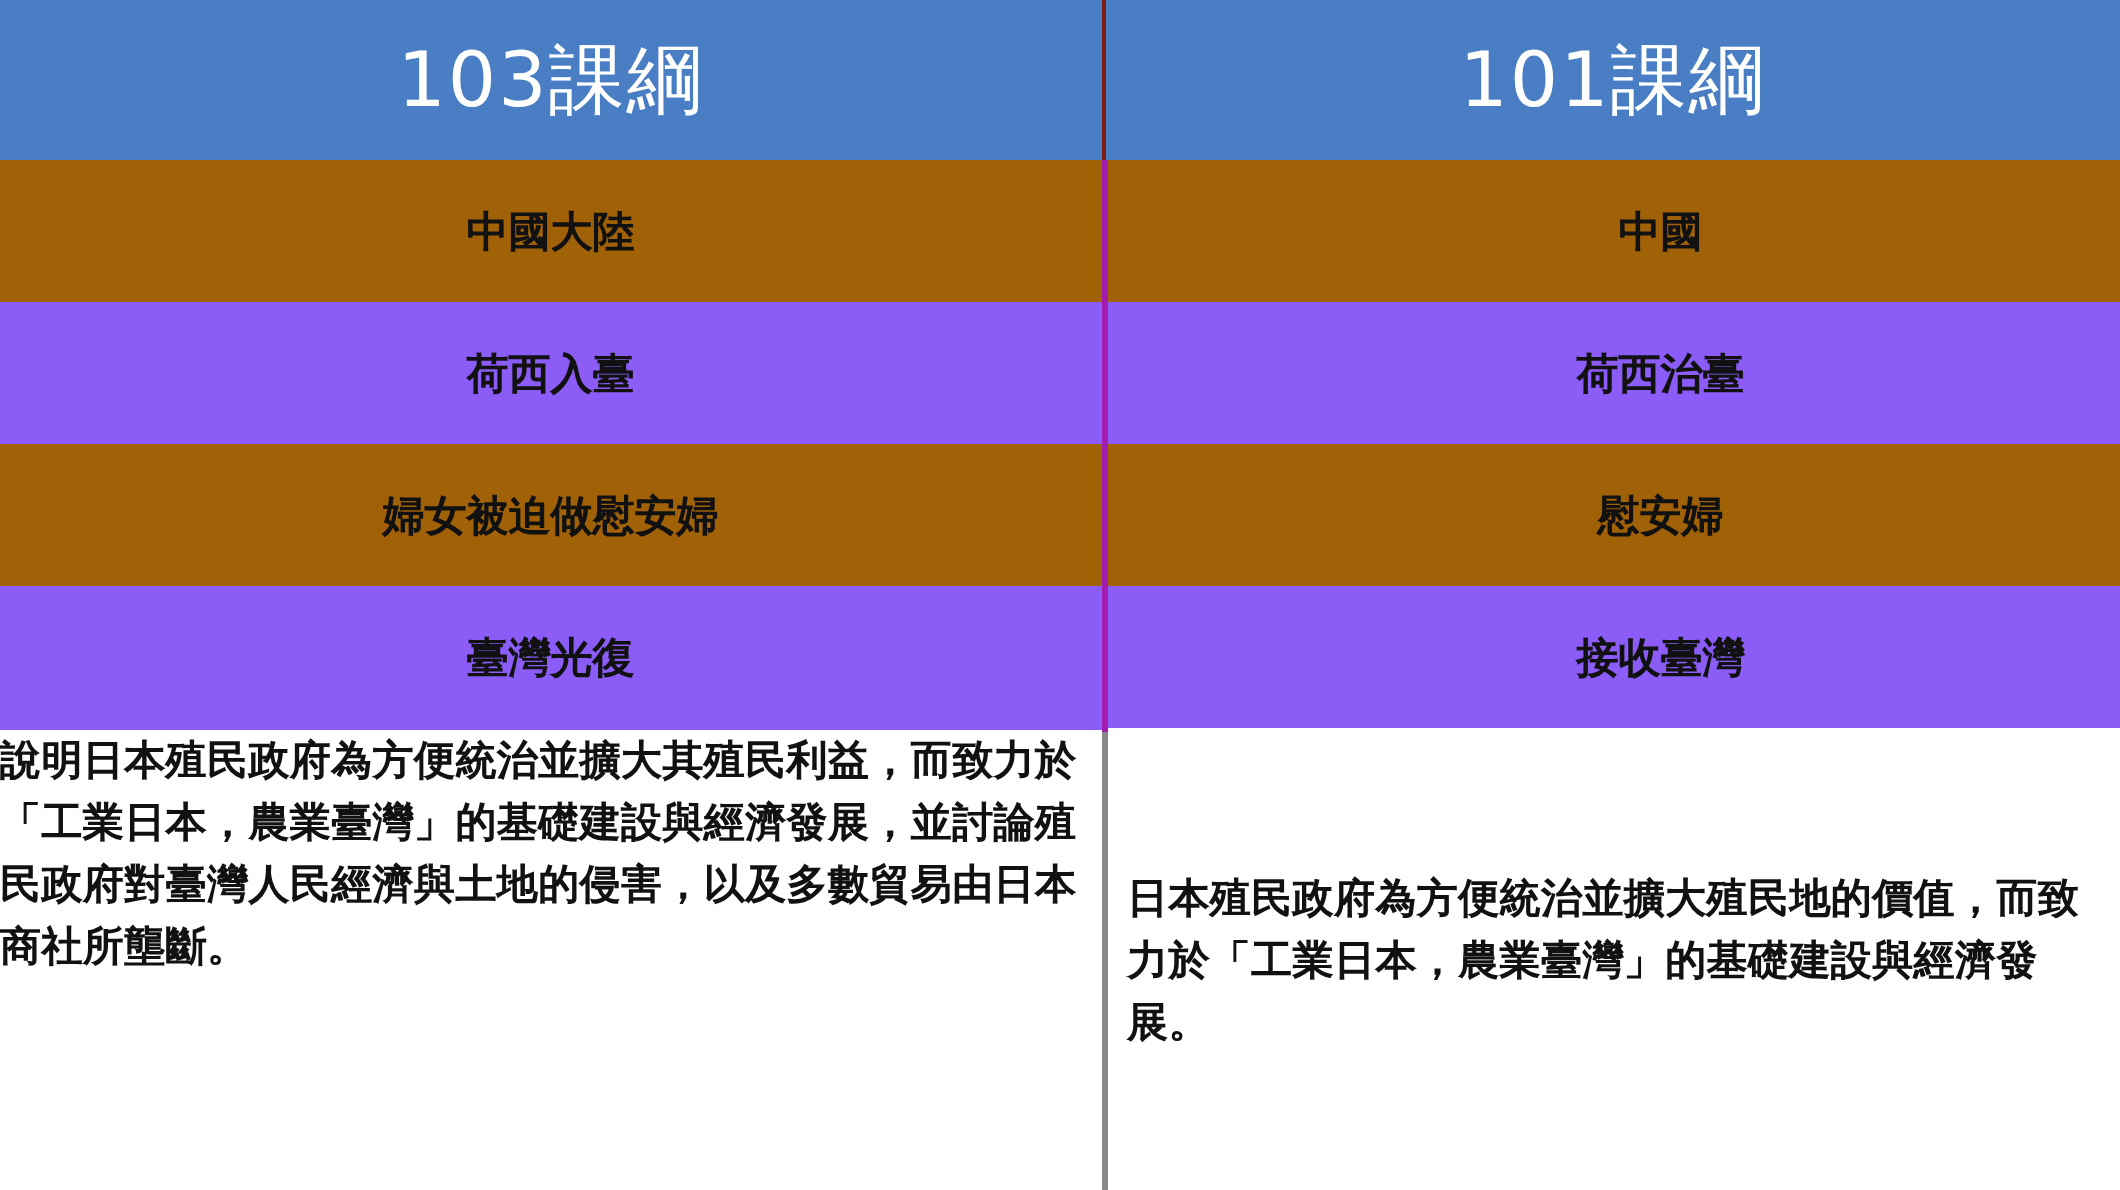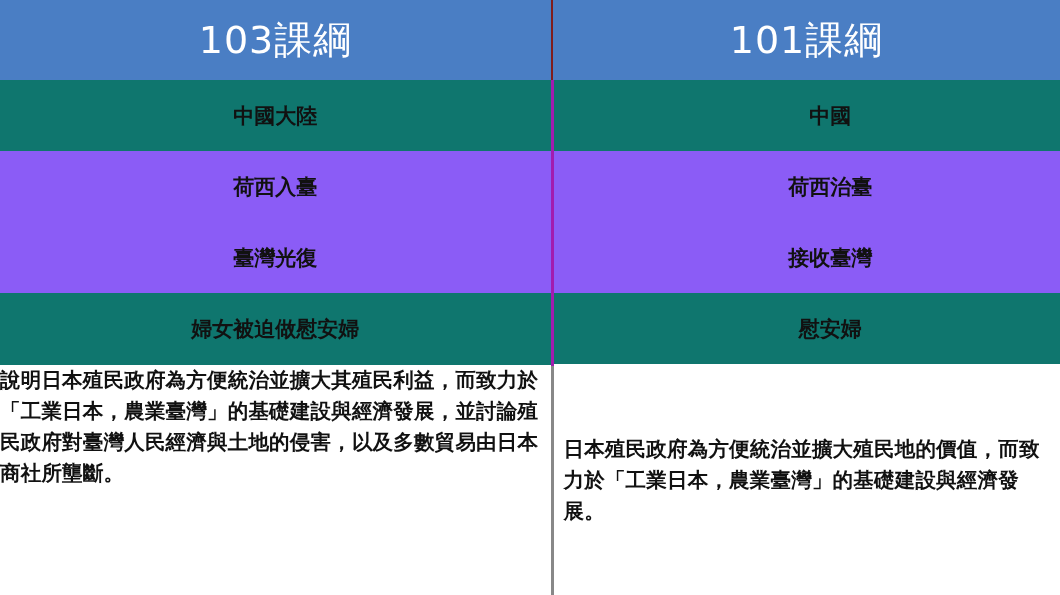--- a/index.html
+++ b/index.html
@@ -46,21 +46,21 @@
     vertical-align: middle;
     font-size: 21px;
     color: #111111;
     height: 71px;
     font-weight: 600;
   }
   .row-cell.right {
     border-left: 3px solid #a21caf;
     padding-left: 47px;
   }
-  .shade-a { background: #0f766e; }
+  .shade-a { background: #a16207; }
   .shade-b { background: #8b5cf6; }
 
   .note-cell {
     vertical-align: top;
     font-size: 20.5px;
     line-height: 1.52;
     color: #111111;
     padding: 8px 8px 8px 6px;
     background: #ffffff;
     font-weight: 600;
@@ -95,25 +95,25 @@
     </tr>
     <tr class="data-row">
       <td class="row-cell shade-a">中國大陸</td>
       <td class="row-cell right shade-a">中國</td>
     </tr>
     <tr class="data-row">
       <td class="row-cell shade-b">荷西入臺</td>
       <td class="row-cell right shade-b">荷西治臺</td>
     </tr>
     <tr class="data-row">
+      <td class="row-cell shade-a">婦女被迫做慰安婦</td>
+      <td class="row-cell right shade-a">慰安婦</td>
+    </tr>
+    <tr class="data-row">
       <td class="row-cell shade-b">臺灣光復</td>
       <td class="row-cell right shade-b">接收臺灣</td>
-    </tr>
-    <tr class="data-row">
-      <td class="row-cell shade-a">婦女被迫做慰安婦</td>
-      <td class="row-cell right shade-a">慰安婦</td>
     </tr>
     <tr class="note-row">
       <td class="note-cell left">說明日本殖民政府為方便統治並擴大其殖民利益，而致力於「工業日本，農業臺灣」的基礎建設與經濟發展，並討論殖民政府對臺灣人民經濟與土地的侵害，以及多數貿易由日本商社所壟斷。</td>
       <td class="note-cell right">日本殖民政府為方便統治並擴大殖民地的價值，而致力於「工業日本，農業臺灣」的基礎建設與經濟發展。</td>
     </tr>
   </tbody>
 </table>
 
 </body></html>

